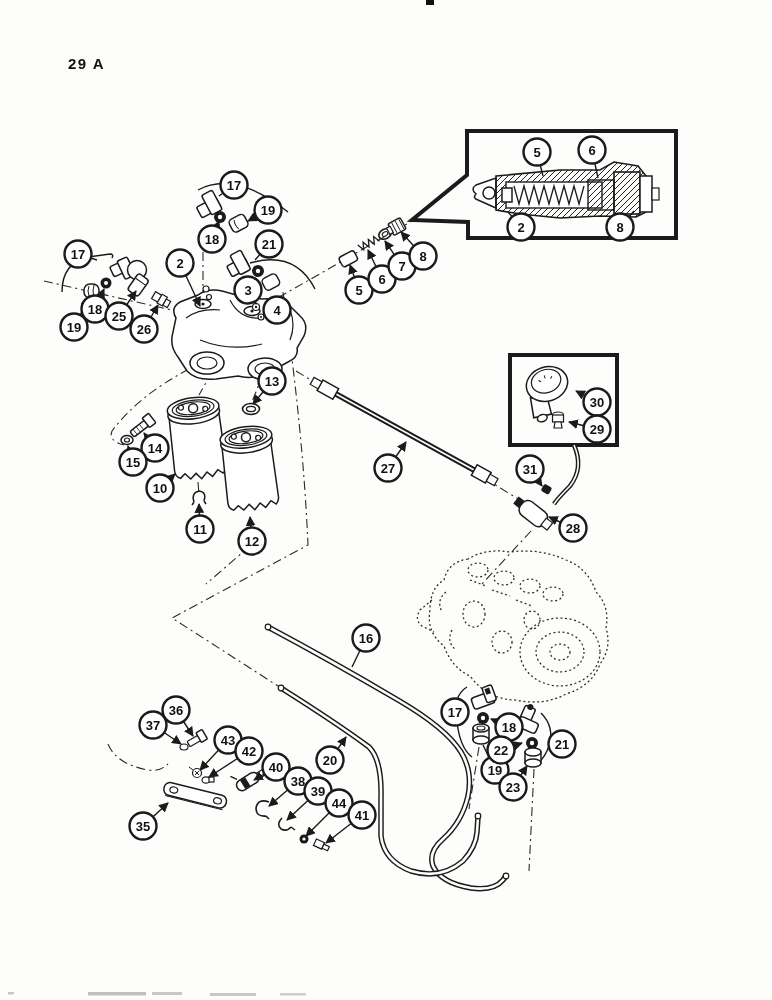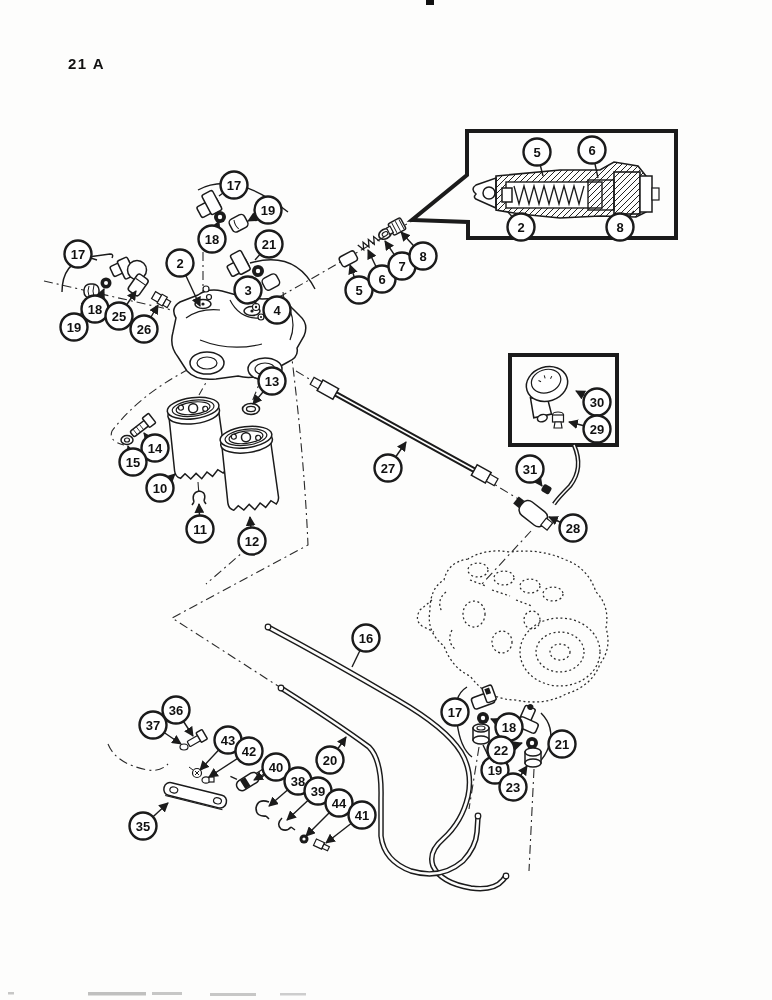--- a/index.html
+++ b/index.html
@@ -18,21 +18,21 @@
   .partthin{fill:#fff;stroke:#1b1b1b;stroke-width:1.2;}
   .darkpart{fill:#1b1b1b;stroke:none;}
   .wire{stroke:#1b1b1b;stroke-width:1.4;fill:none;}
   .tube{stroke:#1b1b1b;stroke-width:5.5;fill:none;stroke-linecap:round;}
   .tubein{stroke:#fdfdfc;stroke-width:2.6;fill:none;stroke-linecap:round;}
 </style>
 </head>
 <body>
 
 <div id="page">
-  <div id="page-label">21 A</div>
+  <div id="page-label">29 A</div>
 
   <svg id="diagram-svg" width="772" height="1000" viewBox="0 0 772 1000">
     <defs>
       <marker id="ah" viewBox="0 0 10 10" refX="9" refY="5" markerWidth="7" markerHeight="7" orient="auto">
         <path d="M0,0 L10,5 L0,10 Z" fill="#1b1b1b"></path>
       </marker>
       <pattern id="hatch" patternUnits="userSpaceOnUse" width="6" height="6">
         <path d="M0,6 L6,0" stroke="#222" stroke-width="1"></path>
       </pattern>
     </defs>

